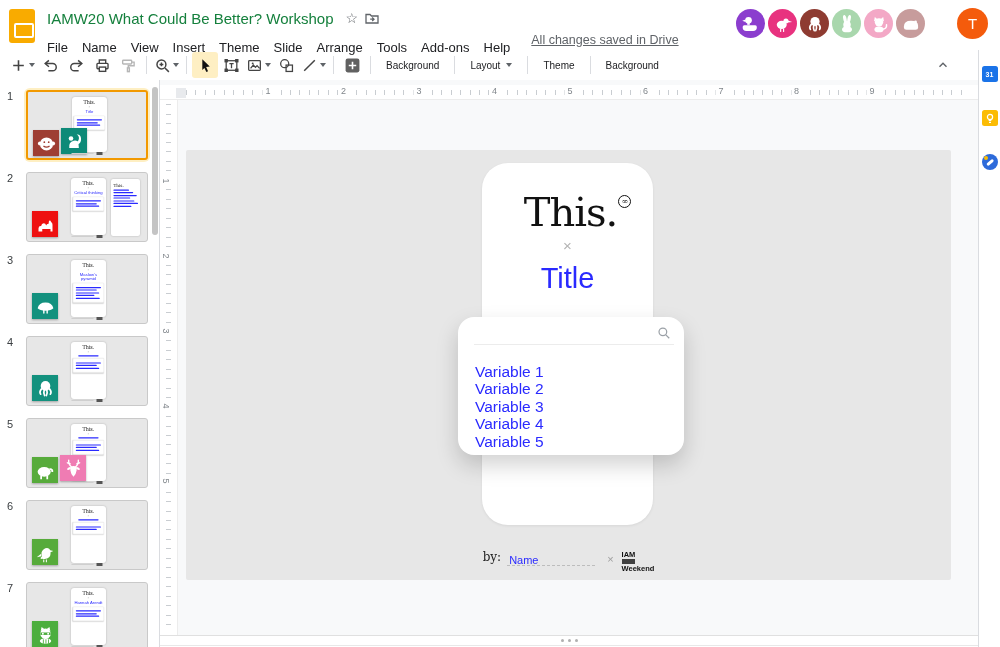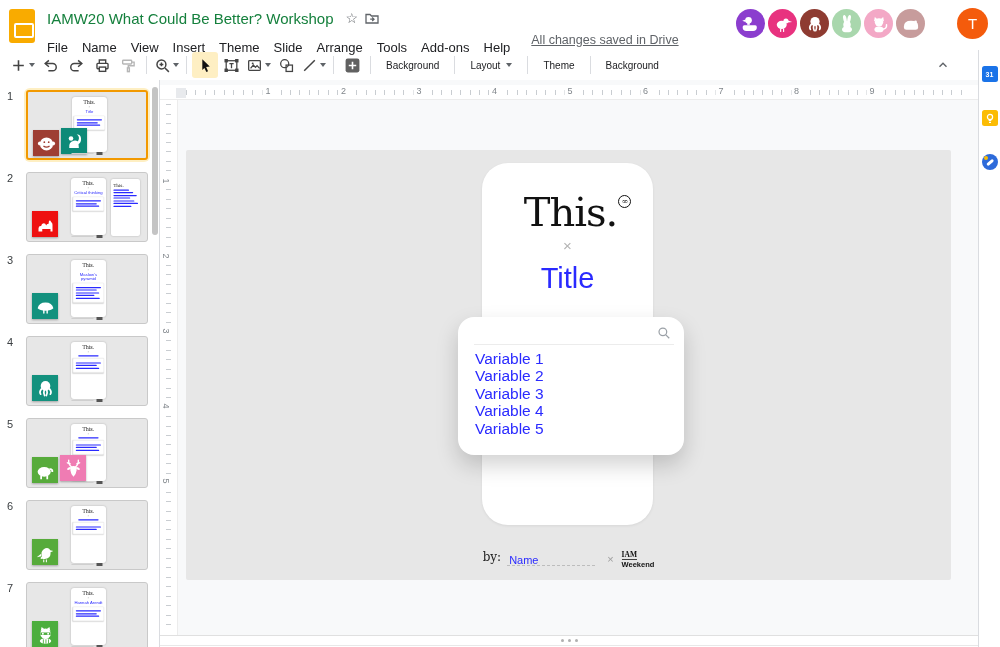--- a/index.html
+++ b/index.html
@@ -86,29 +86,29 @@
   
   .slide-canvas { position:absolute; left:26px; top:50px; width:765px; height:430px; background:#e7e7e7; border-radius:2px; }
   .phone-card { position:absolute; left:296px; top:13px; width:171px; height:362px; background:#fff; border-radius:26px; box-shadow:0 1px 3px rgba(0,0,0,.07); text-align:center; }
   .brand { font-family:"DejaVu Serif", serif; font-size:40px; color:#111; margin-top:26px; letter-spacing:-1px;margin-left:20px; }
   .brand-mark { display:inline-block; width:13px; height:13px; border:1.2px solid #111; border-radius:50%; font-size:8px; line-height:11px; vertical-align:22px; letter-spacing:0; margin-left:1px; }
   .sep-x { color:#b3b3b3; font-size:15px; margin-top:2px; }
   .slide-title { color:var(--blue); font-size:29px; margin-top:8px; }
   .var-card { position:absolute; left:272px; top:167px; width:226px; height:138px; background:#fff; border-radius:16px; box-shadow:0 10px 22px rgba(0,0,0,.18); }
   .var-search { position:absolute; right:13px; top:9px; }
   .var-divider { position:absolute; top:27px; left:16px; right:10px; height:1px; background:#ececec; }
-  .var-list { position:absolute; top:33px; left:17px; }
+  .var-list { position:absolute; top:46px; left:17px; }
   .var-item { color:var(--blue); font-size:15.5px; line-height:17.4px; cursor:pointer; }
   .byline { position:absolute; left:0; right:0; top:400px; display:flex; justify-content:center; align-items:flex-start; }
   .by-prefix { font-family:"DejaVu Serif", serif; font-size:12px; color:#222; margin-right:6px; }
   .name-wrap { width:88px; border-bottom:1.5px dashed #bdbdbd; height:16px; }
   .by-name { color:var(--blue); font-size:11px; padding-left:2px; }
   .by-x { color:#9e9e9e; font-size:11px; margin:3px 8px 0 12px; }
   .iam-logo { font-size:7.5px; font-weight:bold; color:#111; line-height:1.2; letter-spacing:0; }
-  .iam-top { border-bottom:1px solid #404040; display:inline-block;font-family:Liberation Serif, serif; }
+  .iam-top { border-bottom:5px solid #404040; display:inline-block; }
 
   
   .notes-handle { height:10px; border-top:1px solid #e0e0e0; background:#fff; display:flex; align-items:center; justify-content:center; gap:4px; flex:none; cursor:row-resize; }
   .notes-handle i { width:3px; height:3px; border-radius:50%; background:#b0b0b0; display:block; }
   .bottom-strip { height:2px; background:#fff; border-top:1px solid #e8e8e8; flex:none; }
 
   
   .side-panel { width:22px; background:#fff; border-left:1px solid var(--border); display:flex; flex-direction:column; align-items:center; padding-top:16px; gap:28px; flex:none; }
   .sp-icon { width:16px; height:16px; cursor:pointer; display:flex; align-items:center; justify-content:center; flex:none; }
   .sp-cal { background:#1a73e8; border-radius:2.5px; color:#fff; font-size:7px; font-weight:bold; width:16px; height:16px; display:flex; align-items:center; justify-content:center; }

